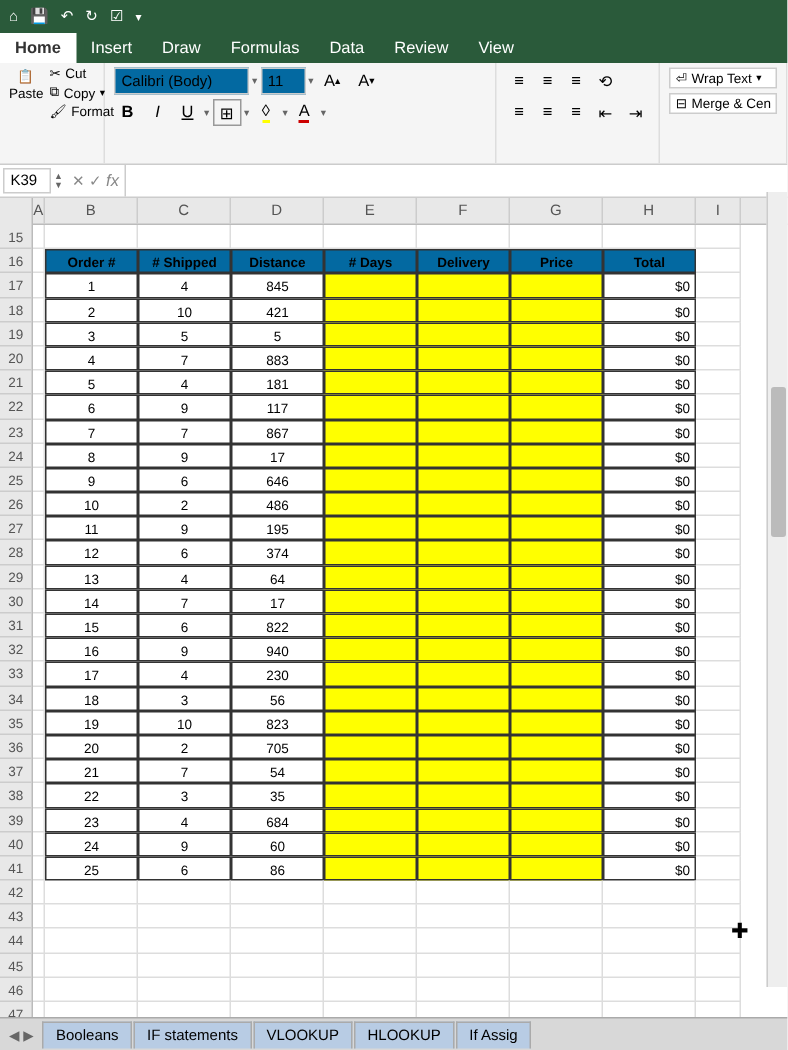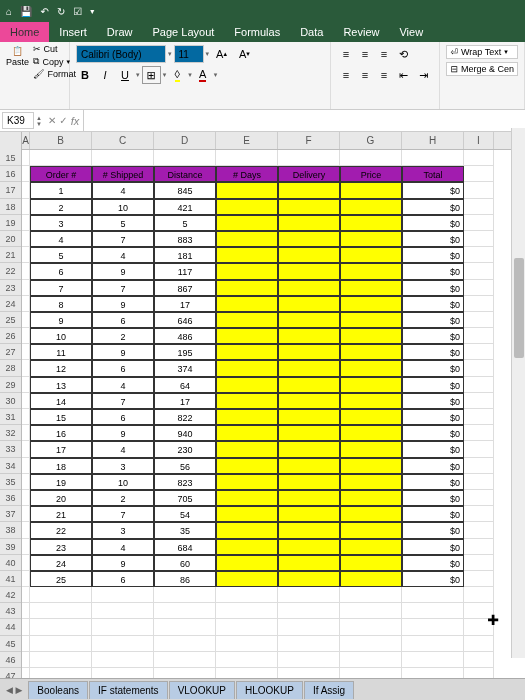--- a/index.html
+++ b/index.html
@@ -2,21 +2,21 @@
 <html><head>
 <meta charset="utf-8">
 <style>
   * { box-sizing: border-box; margin: 0; padding: 0; font-family: Arial, sans-serif; }
   body { width: 525px; height: 700px; background: #e8e8e8; overflow: hidden; font-size: 10px; position: relative; }
   
   .titlebar { background: #2a5a3a; height: 22px; display: flex; align-items: center; padding: 0 6px; gap: 8px; color: #fff; }
   
   .ribbon-tabs { background: #2a5a3a; display: flex; border-bottom: none; }
   .ribbon-tab { padding: 4px 10px; color: #fff; font-size: 11px; cursor: pointer; }
-  .ribbon-tab.active { background: #ec4899; color: #333; }
+  .ribbon-tab.active { background: #ffffff; color: #333; font-weight: bold; }
   
   .ribbon { background: #f5f5f5; height: 68px; display: flex; border-bottom: 1px solid #ccc; }
   .ribbon-group { border-right: 1px solid #ddd; padding: 2px 4px; display: flex; flex-direction: column; }
   .clipboard-group { width: 70px; }
   .paste-btn { display: flex; flex-direction: column; align-items: center; gap: 1px; font-size: 9px; padding: 2px; }
   .clip-items { display: flex; flex-direction: column; gap: 2px; font-size: 9px; }
   .clip-item { display: flex; align-items: center; gap: 3px; }
   
   .font-group { flex: 1; padding: 3px 6px; }
   .font-row { display: flex; gap: 2px; margin-bottom: 3px; align-items: center; }
@@ -47,21 +47,21 @@
   .grid-wrap { flex: 1; overflow: hidden; }
   .col-headers { display: flex; background: #e8e8e8; border-bottom: 1px solid #bbb; height: 18px; }
   .col-header { border-right: 1px solid #ccc; font-size: 10px; text-align: center; line-height: 18px; color: #555; }
   .colA { width: 8px; } .colB { width: 62px; } .colC { width: 62px; } .colD { width: 62px; }
   .colE { width: 62px; } .colF { width: 62px; } .colG { width: 62px; } .colH { width: 62px; } .colI { width: 30px; }
   
   .grid-body { position: relative; }
   .grid-row { display: flex; height: 16.2px; }
   .cell { border-right: 1px solid #ddd; border-bottom: 1px solid #ddd; font-size: 9px; padding: 1px 3px; overflow: hidden; white-space: nowrap; text-align: center; line-height: 14px; }
   .cell.tbl { border: 1px solid #333; }
-  .cell.hdr { background: #a21caf; font-weight: normal; }
+  .cell.hdr { background: #0369a1; font-weight: bold; }
   .cell.yellow { background: #ffff00; }
   .cell.right { text-align: right; }
   
   .sheet-tabs { position: absolute; bottom: 0; left: 0; right: 0; height: 22px; background: #d8d8d8; display: flex; align-items: center; border-top: 1px solid #aaa; }
   .nav-arrows { display: flex; gap: 2px; padding: 0 6px; color: #666; font-size: 9px; }
   .sheet-tab { padding: 3px 8px; font-size: 10px; border: 1px solid #aaa; border-bottom: none; margin-right: 1px; cursor: pointer; }
   .st-intro { background: #ffb000; }
   .st-norm { background: #b8cce4; text-align: center; }
   
   .scrollbar-v { position: absolute; right: 0; top: 128px; width: 14px; height: 530px; background: #eee; border-left: 1px solid #ccc; }
@@ -77,21 +77,20 @@
   <span>↶</span>
   <span>↻</span>
   <span>☑</span>
   <span style="font-size:8px">▾</span>
 </div>
 
 <div class="ribbon-tabs">
   <div class="ribbon-tab active">Home</div>
   <div class="ribbon-tab">Insert</div>
   <div class="ribbon-tab">Draw</div>
-  <div class="ribbon-tab">Page Layout</div>
   <div class="ribbon-tab">Formulas</div>
   <div class="ribbon-tab">Data</div>
   <div class="ribbon-tab">Review</div>
   <div class="ribbon-tab">View</div>
 </div>
 
 <div class="ribbon">
   <div class="ribbon-group clipboard-group">
     <div style="display:flex;gap:2px;height:100%">
       <div class="paste-btn">

